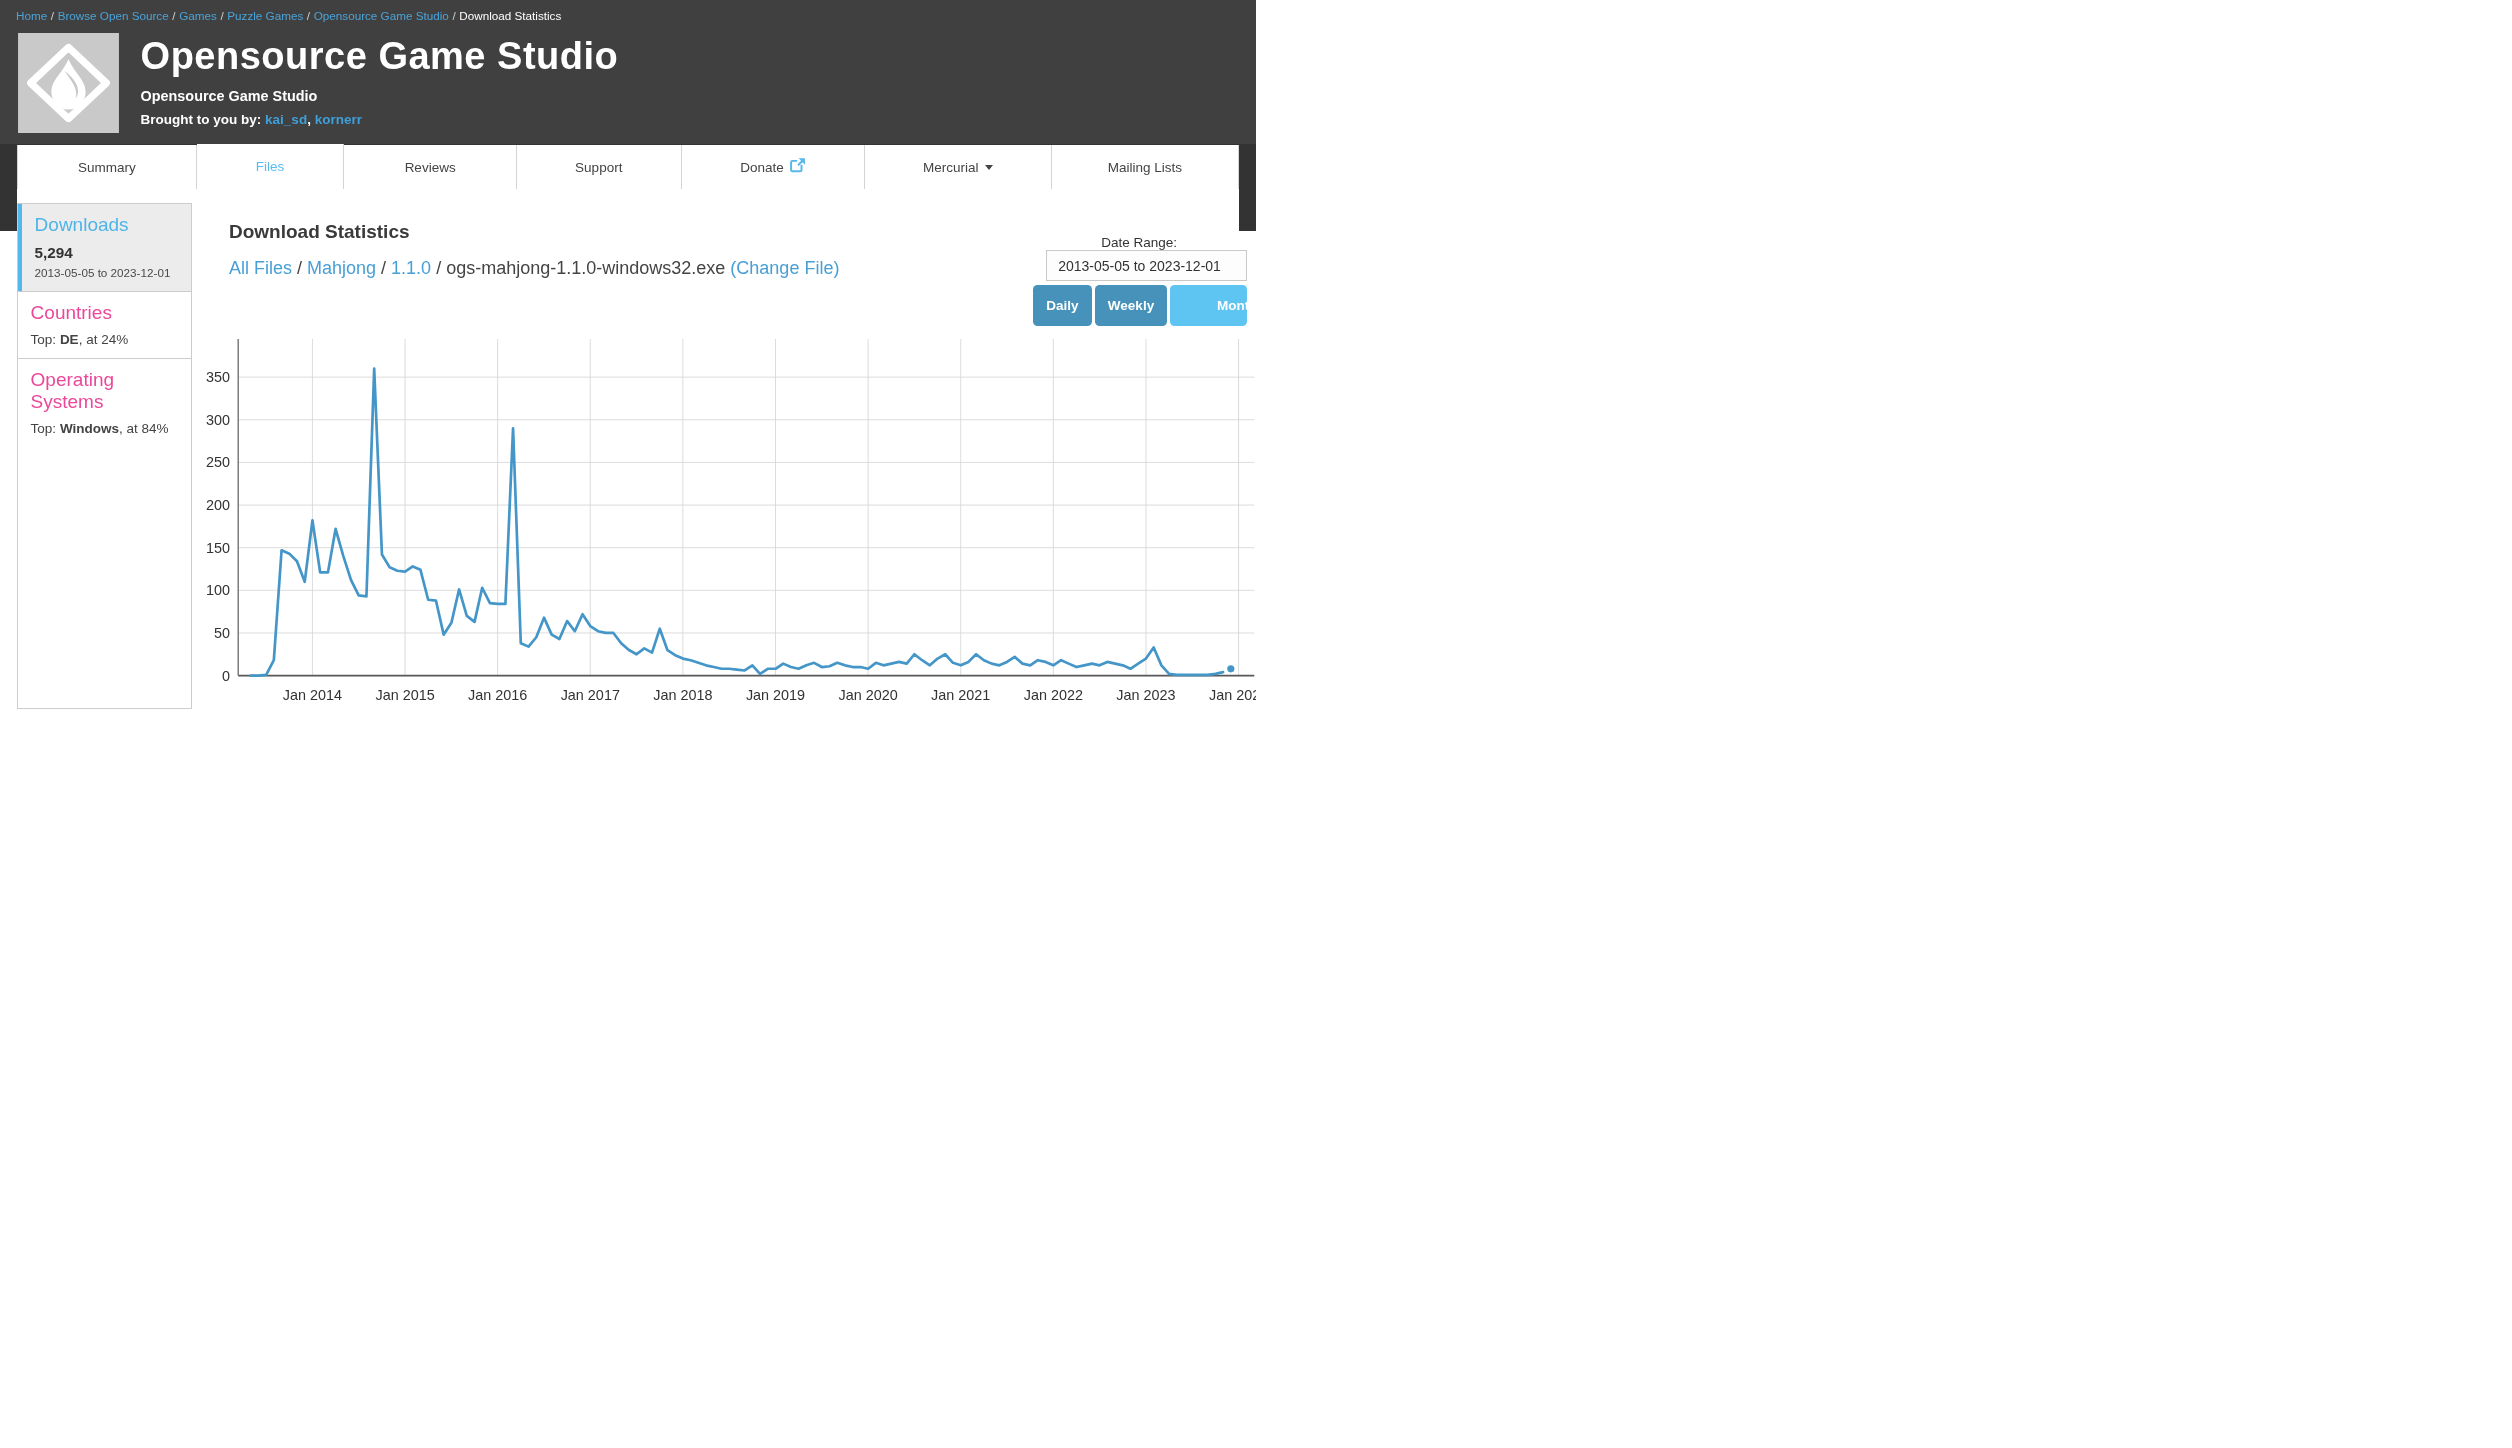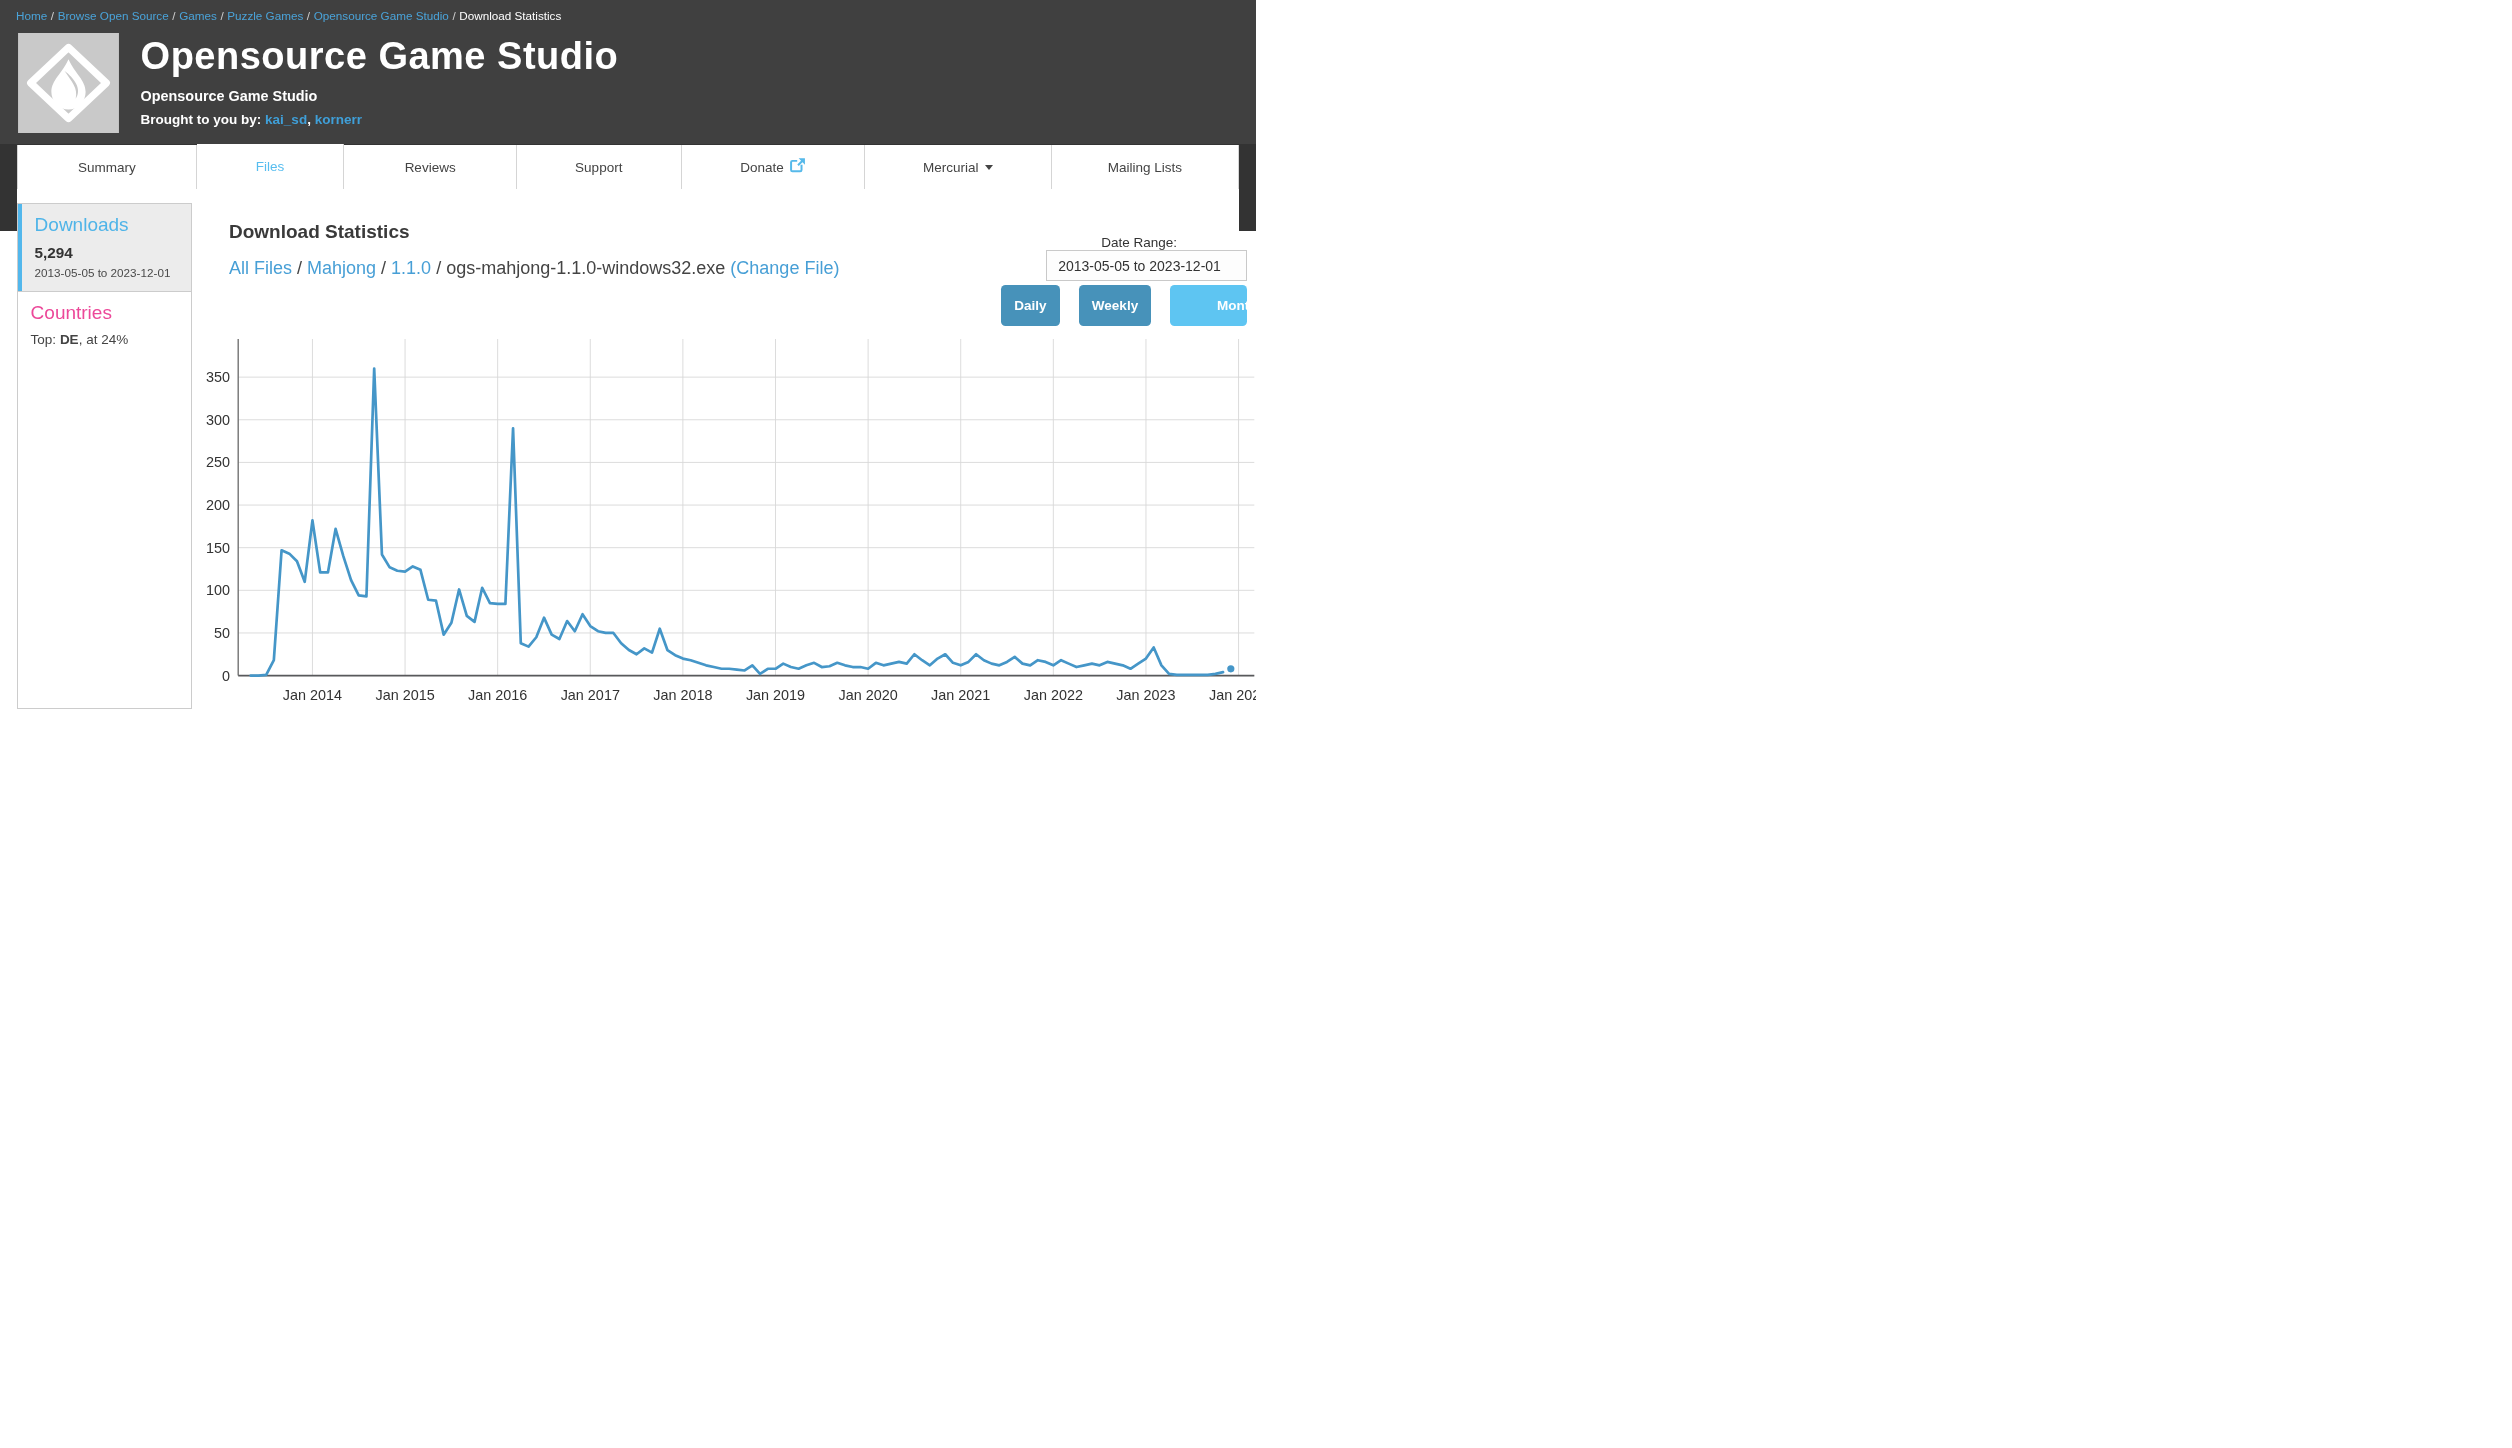--- a/index.html
+++ b/index.html
@@ -44,21 +44,21 @@
   
   .main{flex:1;position:relative;}
   .main-head{padding:32px 0 0 37px;}
   .h1{font-size:19px;font-weight:bold;color:#3a3a3a;}
   .filepath{margin-top:15.3px;font-size:18px;color:#444;}
   .filepath a{color:#479fd6;text-decoration:none;}
   .range-row{position:absolute;top:46px;right:-8px;display:flex;align-items:center;flex-direction:column;}
   .range-label{font-size:13.5px;color:#333;margin-right:15.3px;}
   .range-input{width:177px;height:29px;border:0.9px solid #c9c9c9;background:#fdfdfd;color:#333;
        font-size:14px;padding:0 10.8px;font-family:inherit;}
-  .btn-row{position:absolute;top:96px;right:-8px;display:flex;gap:19px;}
+  .btn-row{position:absolute;top:96px;right:-8px;display:flex;gap:3px;}
   .btn{border:none;border-radius:4.5px;color:#ffffff;font-weight:bold;font-size:13.5px;height:41px;
        cursor:pointer;font-family:inherit;}
   .btn-daily{width:59px;background:#4792ba;}
   .btn-weekly{width:72px;background:#4792ba;}
   .btn-monthly{width:77px;background:#5ec5f2;padding-left:47px;}
   .chart{position:absolute;left:14.4px;top:150px;overflow:visible;}
 </style>
 </head>
 <body>
 
@@ -125,20 +125,24 @@
       <div class="side">
         <div class="side-box">
           <div class="side-item active">
             <a href="#" class="side-link">Downloads</a>
             <div class="side-count">5,294</div>
             <div class="side-date">2013-05-05 to 2023-12-01</div>
           </div>
           <div class="side-item">
             <div class="side-head">Countries</div>
             <div class="side-sub"><span>Top: </span><b>DE</b><span>, at 24%</span></div>
+          </div>
+          <div class="side-item">
+            <div class="side-head">Operating Systems</div>
+            <div class="side-sub"><span>Top: </span><b>Windows</b><span>, at 84%</span></div>
           </div>
         </div>
       </div>
 
       <div class="main">
         <div class="main-head">
           <div class="h1">Download Statistics</div>
           <div class="filepath">
             <a href="#">All Files</a><span> / </span><a href="#">Mahjong</a><span> / </span><a href="#">1.1.0</a><span> / </span><span>ogs-mahjong-1.1.0-windows32.exe</span>
             <a href="#">(Change File)</a>

